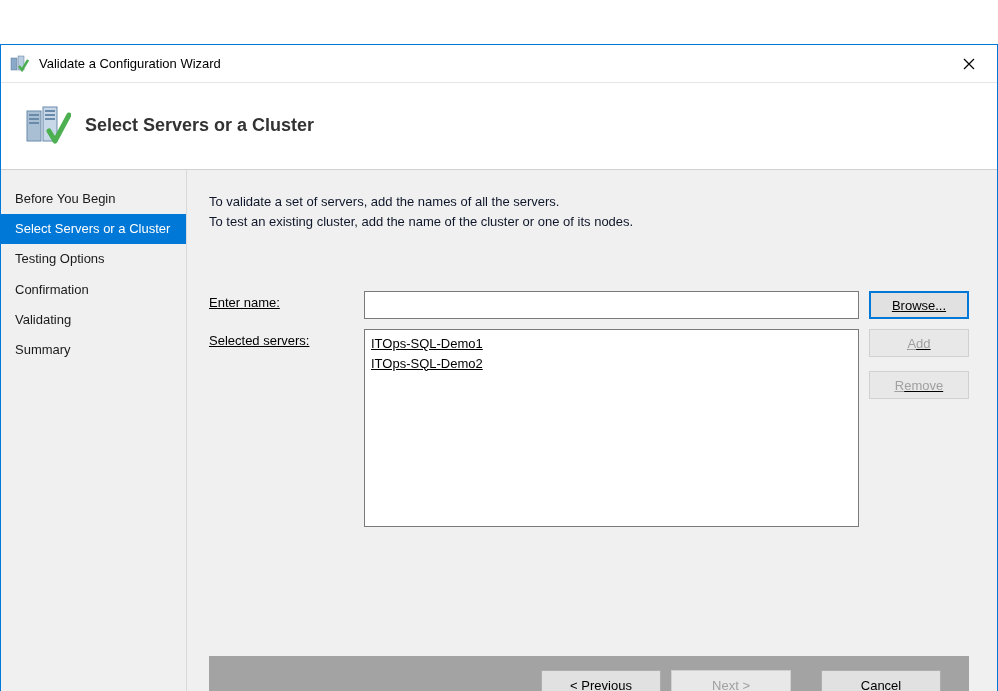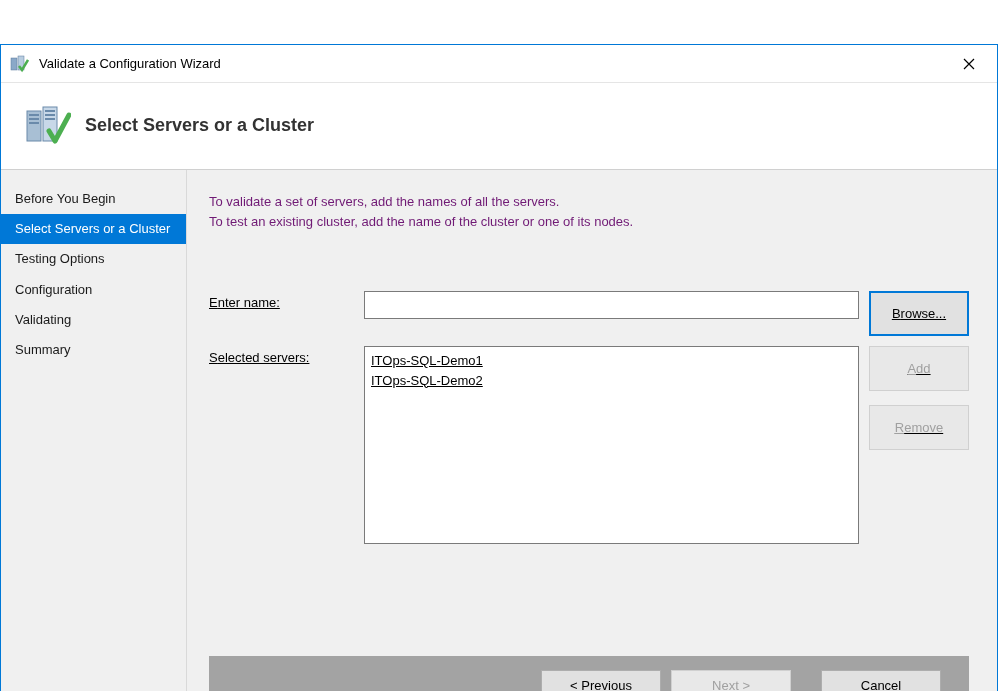--- a/index.html
+++ b/index.html
@@ -96,21 +96,21 @@
       flex: 1;
       padding: 22px 28px 16px 22px;
       display: flex;
       flex-direction: column;
       background: #f0f0f0;
     }
     
     .instructions {
       font-size: 13px;
       line-height: 1.5;
-      color: #701a75;
+      color: #0f172a;
       margin-bottom: 60px;
     }
     
     .form-row {
       display: flex;
       align-items: flex-start;
       margin-bottom: 10px;
       text-decoration: underline;
     }
     
@@ -127,21 +127,21 @@
       height: 28px;
       border: 1px solid #7a7a7a;
       background: #fff;
       padding: 0 6px;
       font-size: 13px;
       margin-right: 10px;
     }
     
     .btn {
       width: 100px;
-      height: 45px;
+      height: 28px;
       background: #e1e1e1;
       border: 1px solid #adadad;
       font-size: 13px;
       cursor: pointer;
       text-align: center;
     }
     
     .btn.primary {
       border: 2px solid #0078d7;
       background: #e1e1e1;
@@ -221,21 +221,21 @@
     </span>
     <h1 class="header-title">Select Servers or a Cluster</h1>
   </div>
 
   <div class="content">
 
     <div class="sidebar">
       <div class="nav-item">Before You Begin</div>
       <div class="nav-item active">Select Servers or a Cluster</div>
       <div class="nav-item">Testing Options</div>
-      <div class="nav-item">Configuration</div>
+      <div class="nav-item">Confirmation</div>
       <div class="nav-item">Validating</div>
       <div class="nav-item">Summary</div>
     </div>
 
     <div class="main">
 
       <div class="instructions">
         <div>To validate a set of servers, add the names of all the servers.</div>
         <div>To test an existing cluster, add the name of the cluster or one of its nodes.</div>
       </div>

